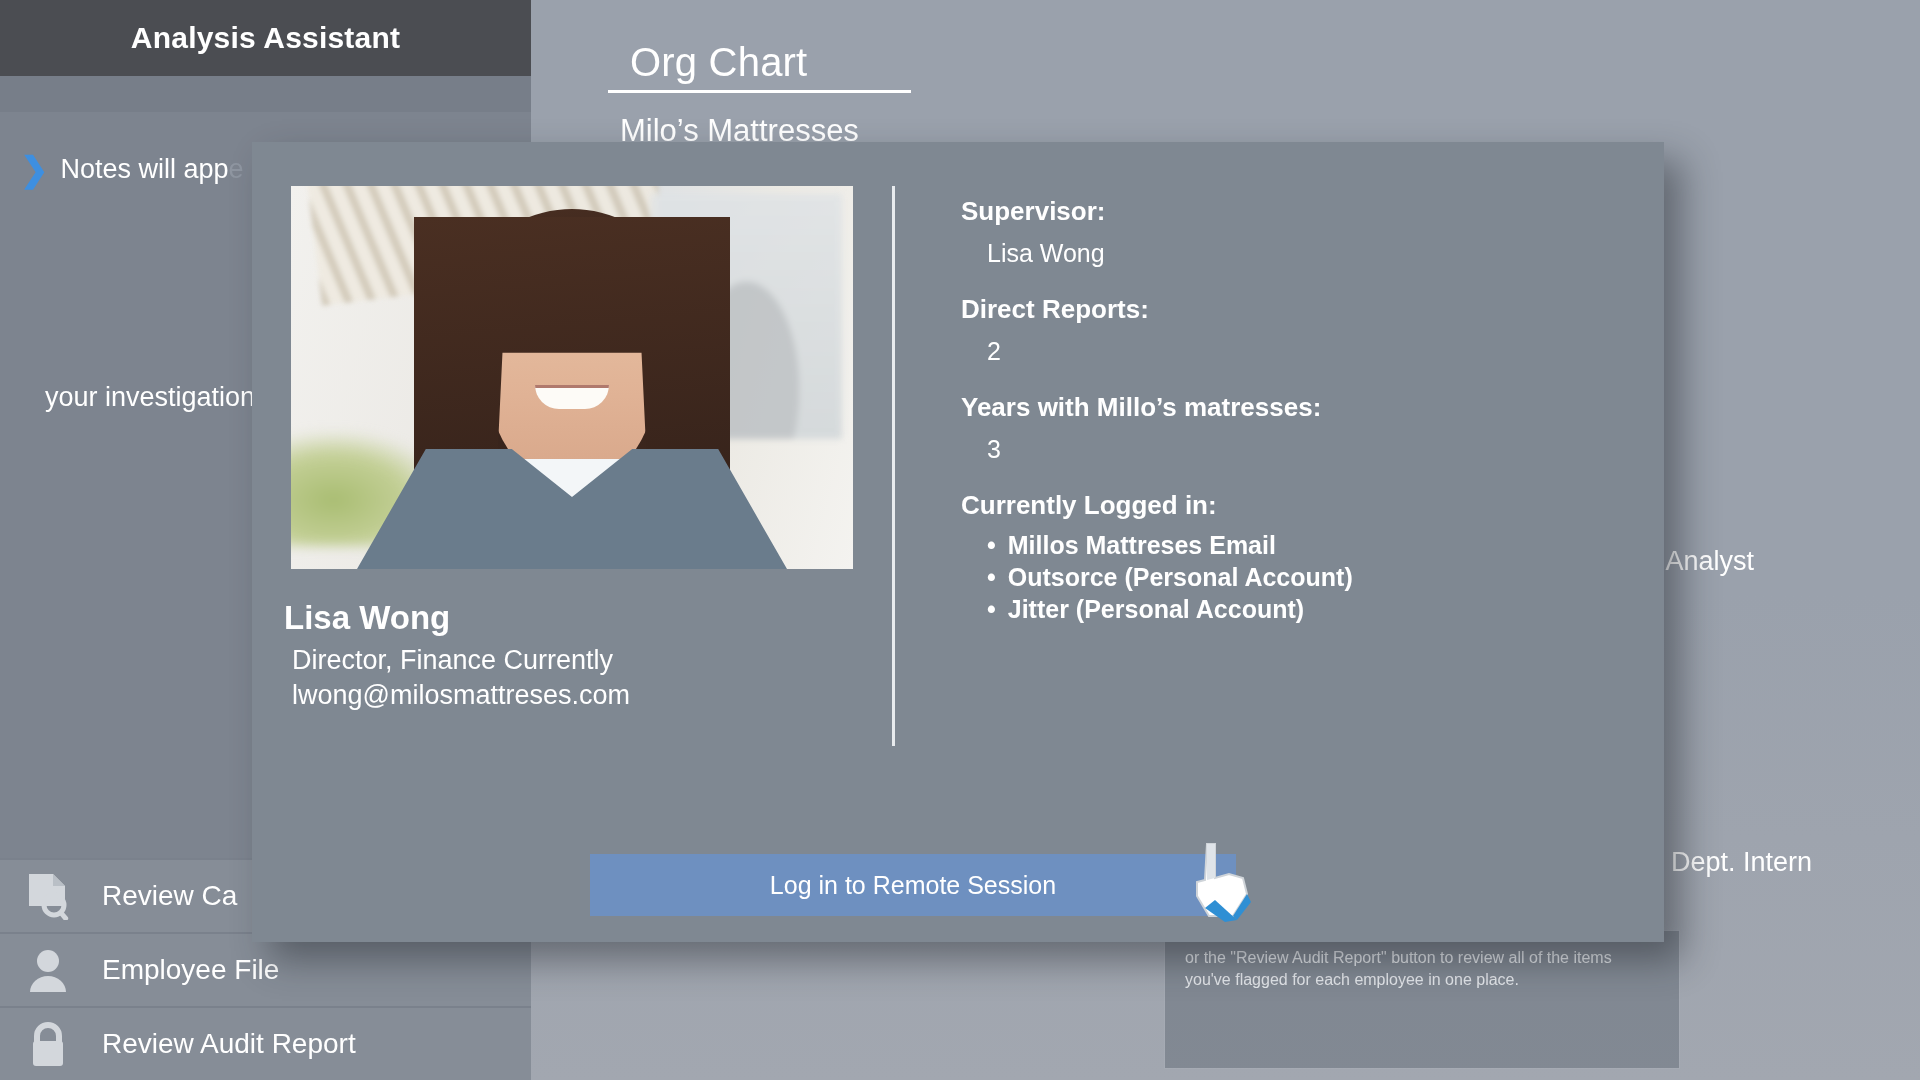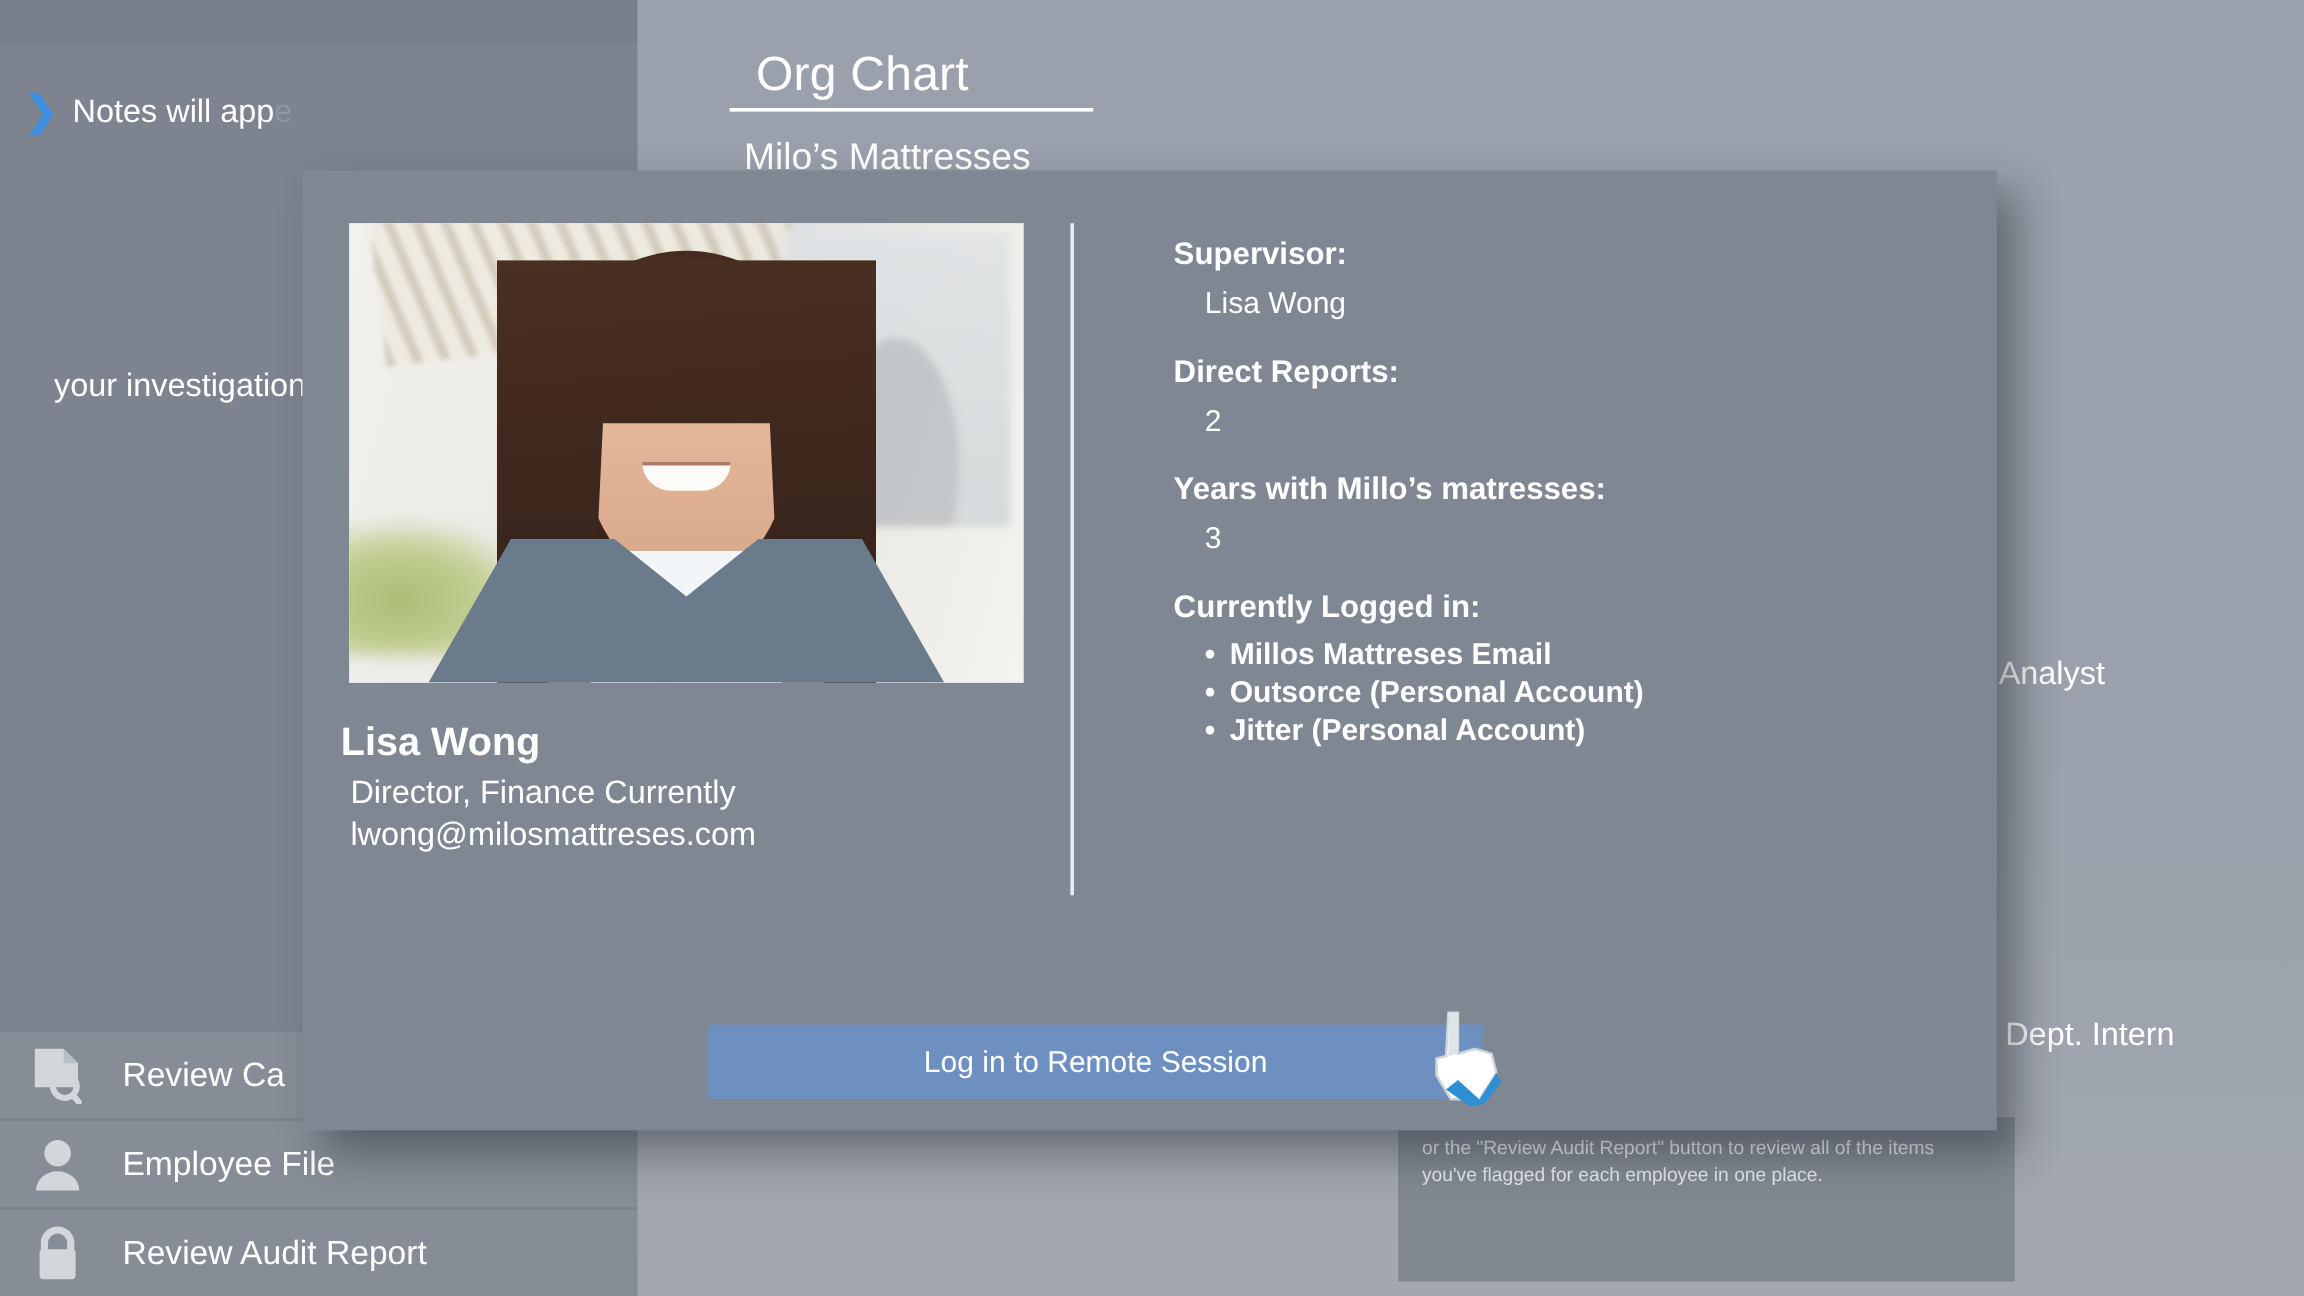--- a/index.html
+++ b/index.html
@@ -135,21 +135,21 @@
     position:absolute; left:50%; bottom:0; width:430px; height:120px; transform:translateX(-50%);
     background:#6a7c8c; clip-path:polygon(0 100%,16% 0,36% 0,50% 40%,64% 0,84% 0,100% 100%);
   }
   .m-name{ margin-top:30px; width:100%; padding-left:32px; }
   .m-name .nm{ font-size:33px; font-weight:bold; color:#ffffff; }
   .m-name .rl{ font-size:27px; color:#ffffff; margin-top:8px; padding-left:8px;}
   .m-name .em{ font-size:27px; color:#ffffff; margin-top:4px; padding-left:8px;}
 
   .m-divider{ width:3px; background:#e8ebee; margin:0 0 0 0; height:560px; }
 
-  .m-right{ flex:1; padding-left:83px; padding-top:10px; }
+  .m-right{ flex:1; padding-left:66px; padding-top:10px; }
   .f-label{ font-size:26px; font-weight:bold; color:#ffffff; margin-top:26px;}
   .f-label:first-child{ margin-top:0; }
   .f-value{ font-size:25px; color:#ffffff; margin-top:12px; padding-left:26px;}
   .f-list{ list-style:none; margin-top:8px; padding-left:26px;font-weight:bold; }
   .f-list li{ font-size:25px; color:#ffffff; line-height:1.28; }
   .f-list li::before{ content:"\2022"; margin-right:12px; }
 
   .m-btn{
     position:absolute; left:338px; top:712px; width:646px; height:62px;
     background:#6e90c0; color:#ffffff; font-size:25px; border:none;
@@ -174,20 +174,23 @@
 
     <div class="org-role role-a">cial Analyst</div>
     <div class="org-role role-b">ce Dept. Intern</div>
 
     <div class="instr-panel">
       <p>or the "Review Audit Report" button to review all of the items you've flagged for each employee in one place.</p>
     </div>
   </div>
 
   <div class="sidebar">
+    <div class="sb-header">
+      <h1>Analysis Assistant</h1>
+    </div>
     <div class="sb-strip"></div>
 
     <div class="sb-body">
       <div class="sb-note">
         <span class="chev">❯</span>
         <span class="sb-note-text"><span>Notes will app</span><span class="fade">e</span></span>
       </div>
       <div class="sb-sub">your investigation</div>
     </div>
 

